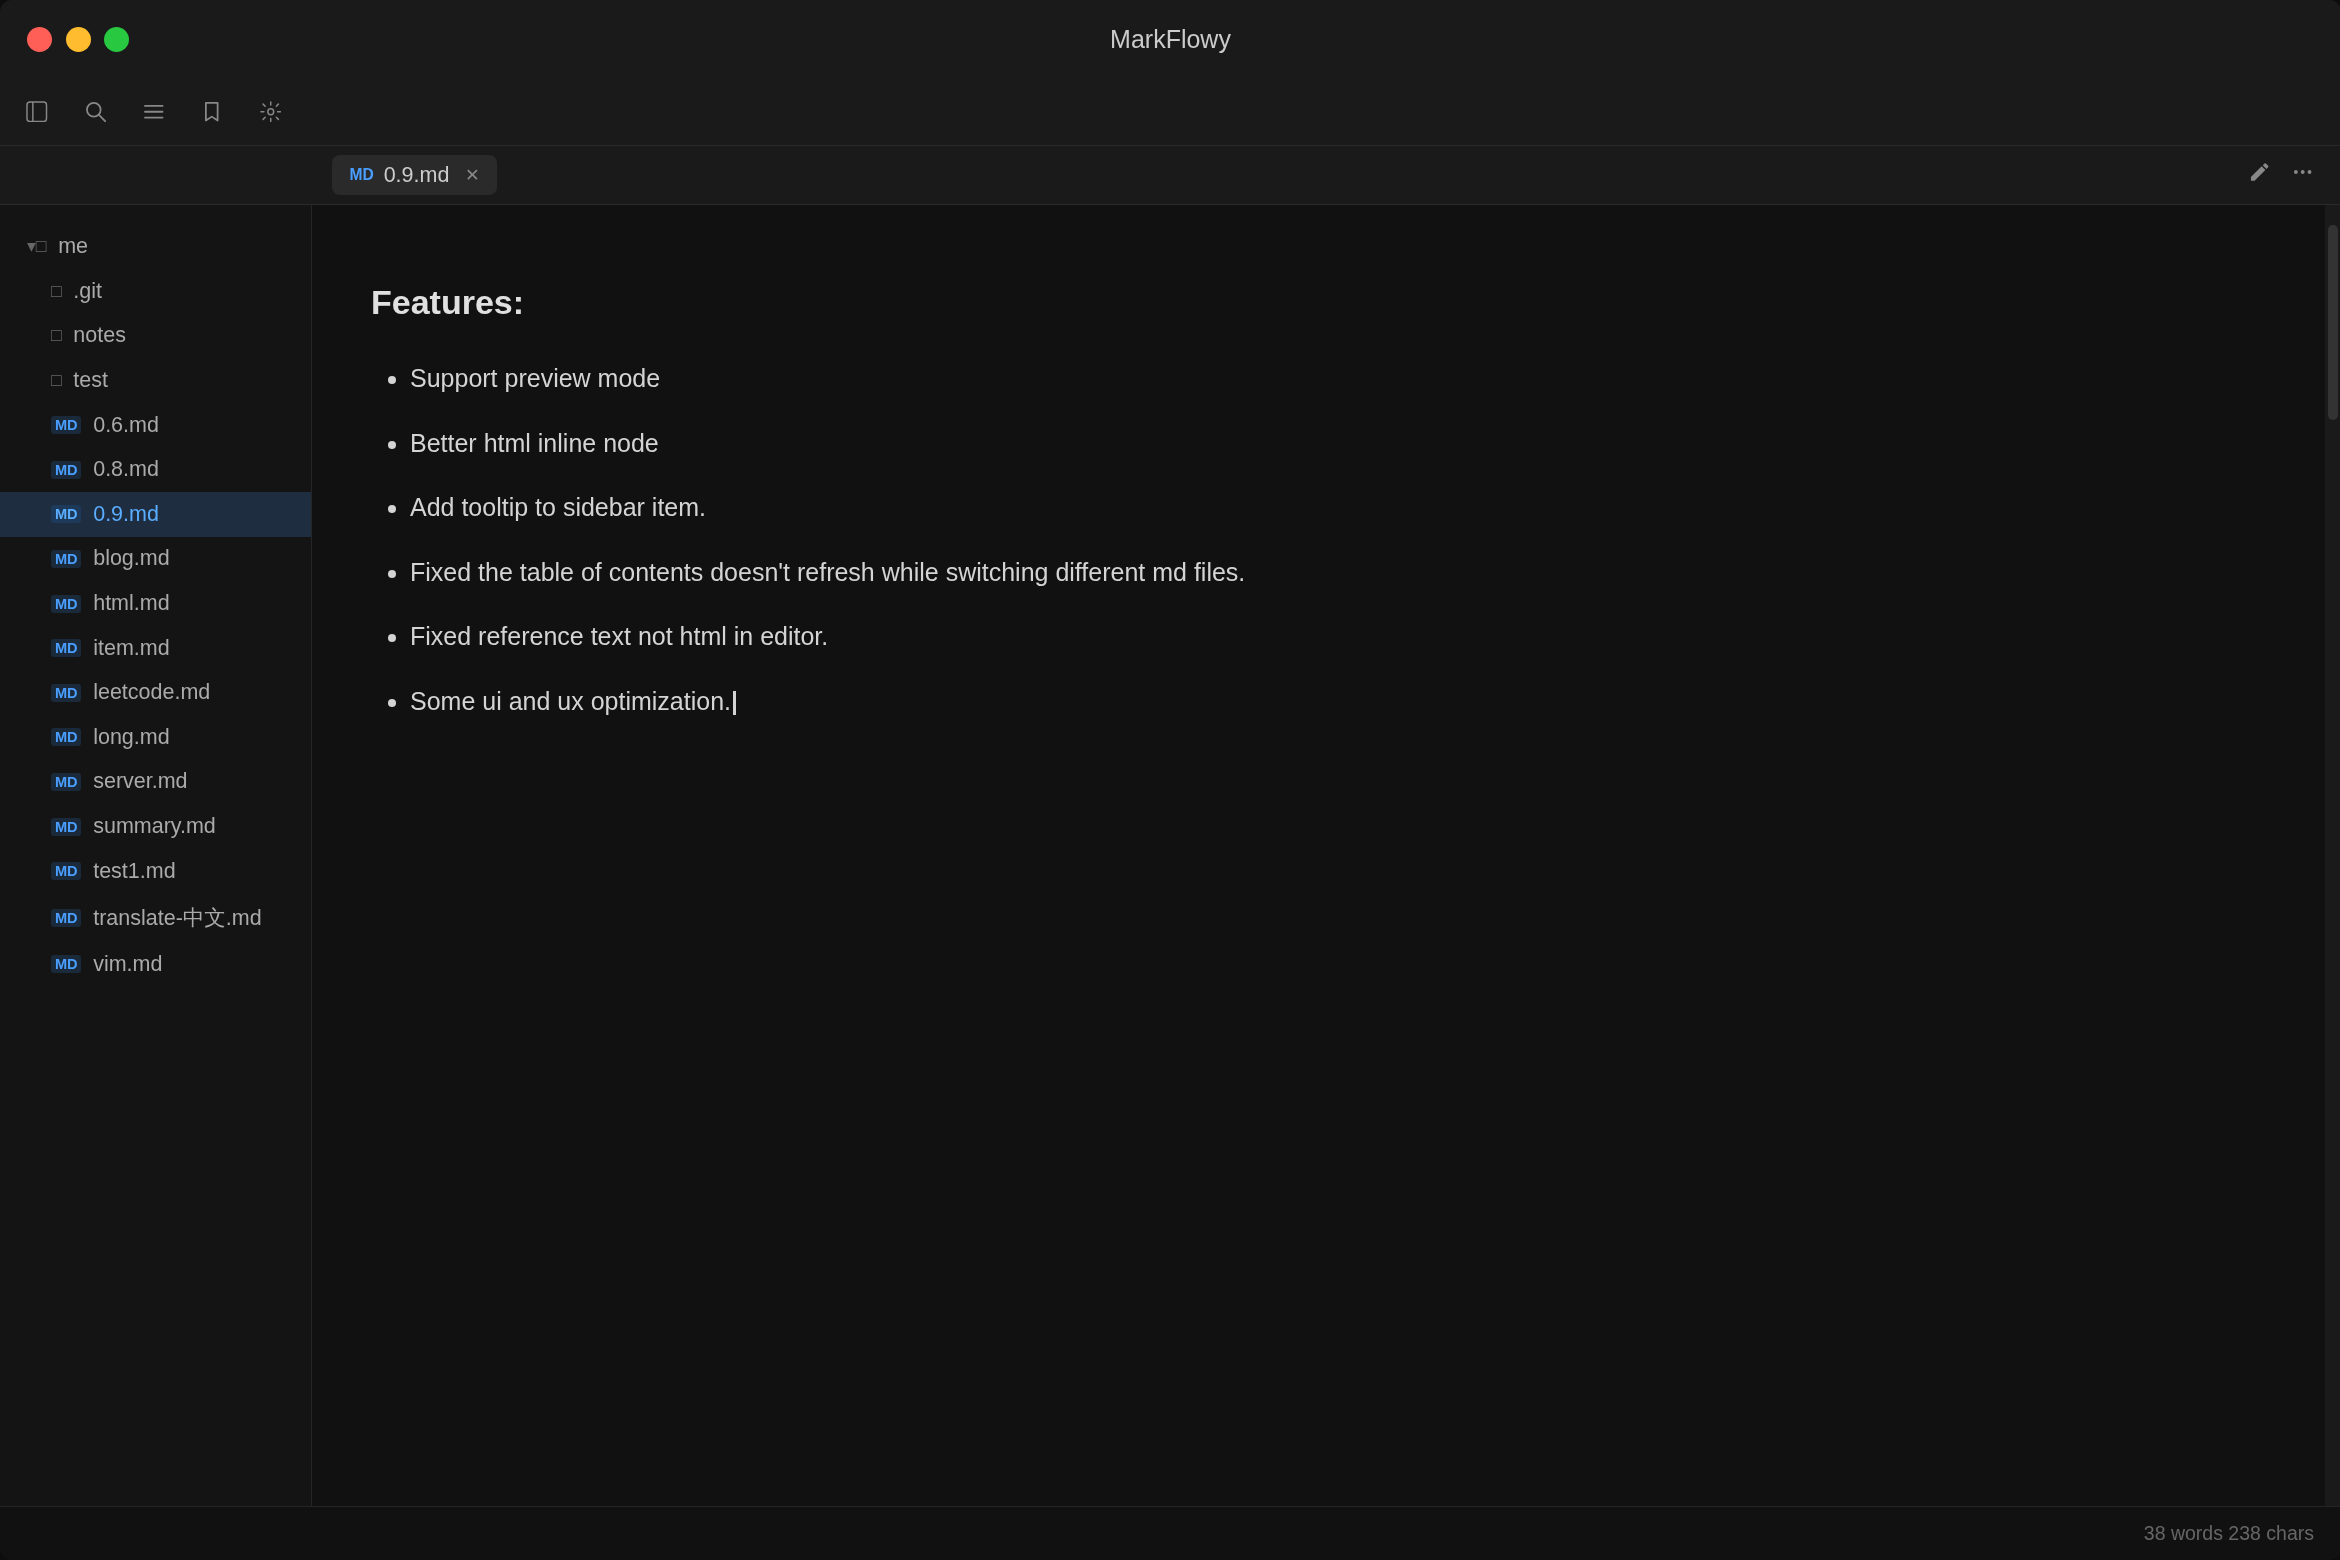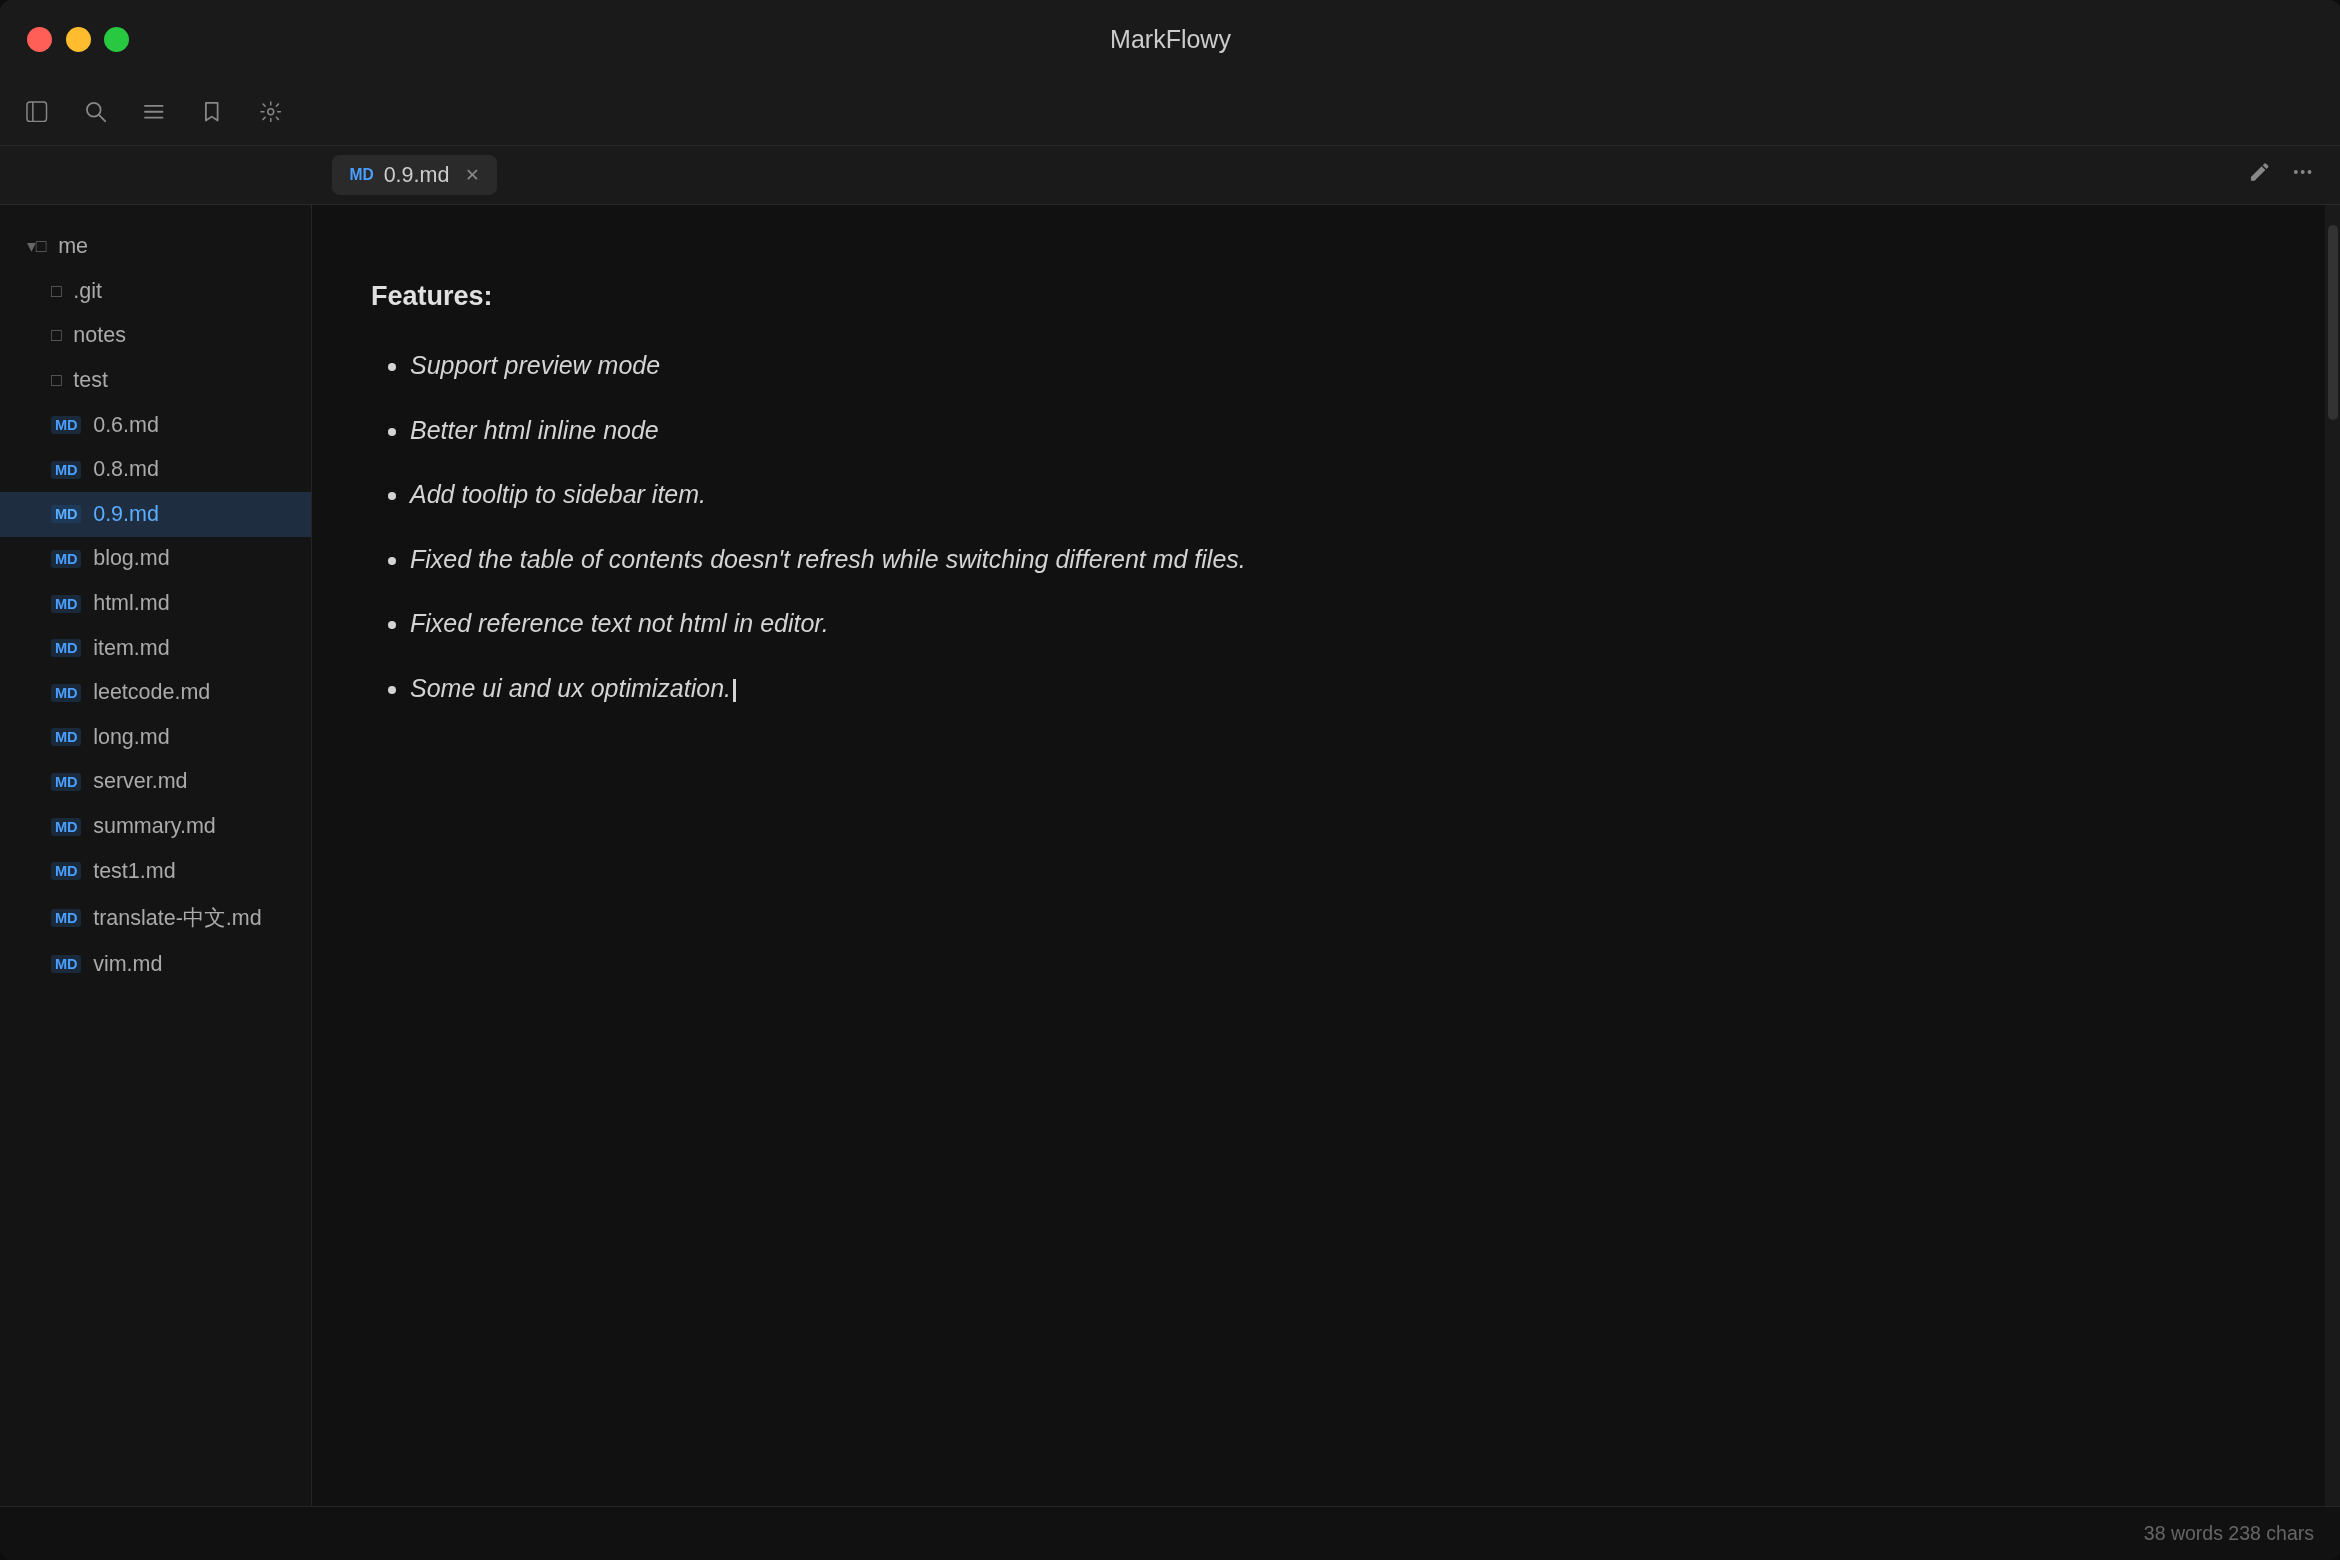--- a/index.html
+++ b/index.html
@@ -205,32 +205,31 @@
       padding: 47px 59px;
       font-size: 25px;
       line-height: 1.8;
       color: #d4d4d4;
     }
 
     .content-area::-webkit-scrollbar { width: 7.8px; }
     .content-area::-webkit-scrollbar-thumb { background: #333; border-radius: 3.9px; }
 
     .content-heading {
-      font-size: 27px;
+      font-size: 34px;
       font-weight: 600;
       color: #e0e0e0;
       margin-bottom: 23.4px;
       margin-top: 19.5px;
     }
 
     .content-list {
       list-style: disc;
       padding-left: 39px;
       margin-bottom: 15.6px;
-      font-style: italic;
     }
 
     .content-list li {
       margin-bottom: 19.5px;
       color: #d4d4d4;
     }
 
     .cursor-blink {
       display: inline-block;
       width: 2.9px;

